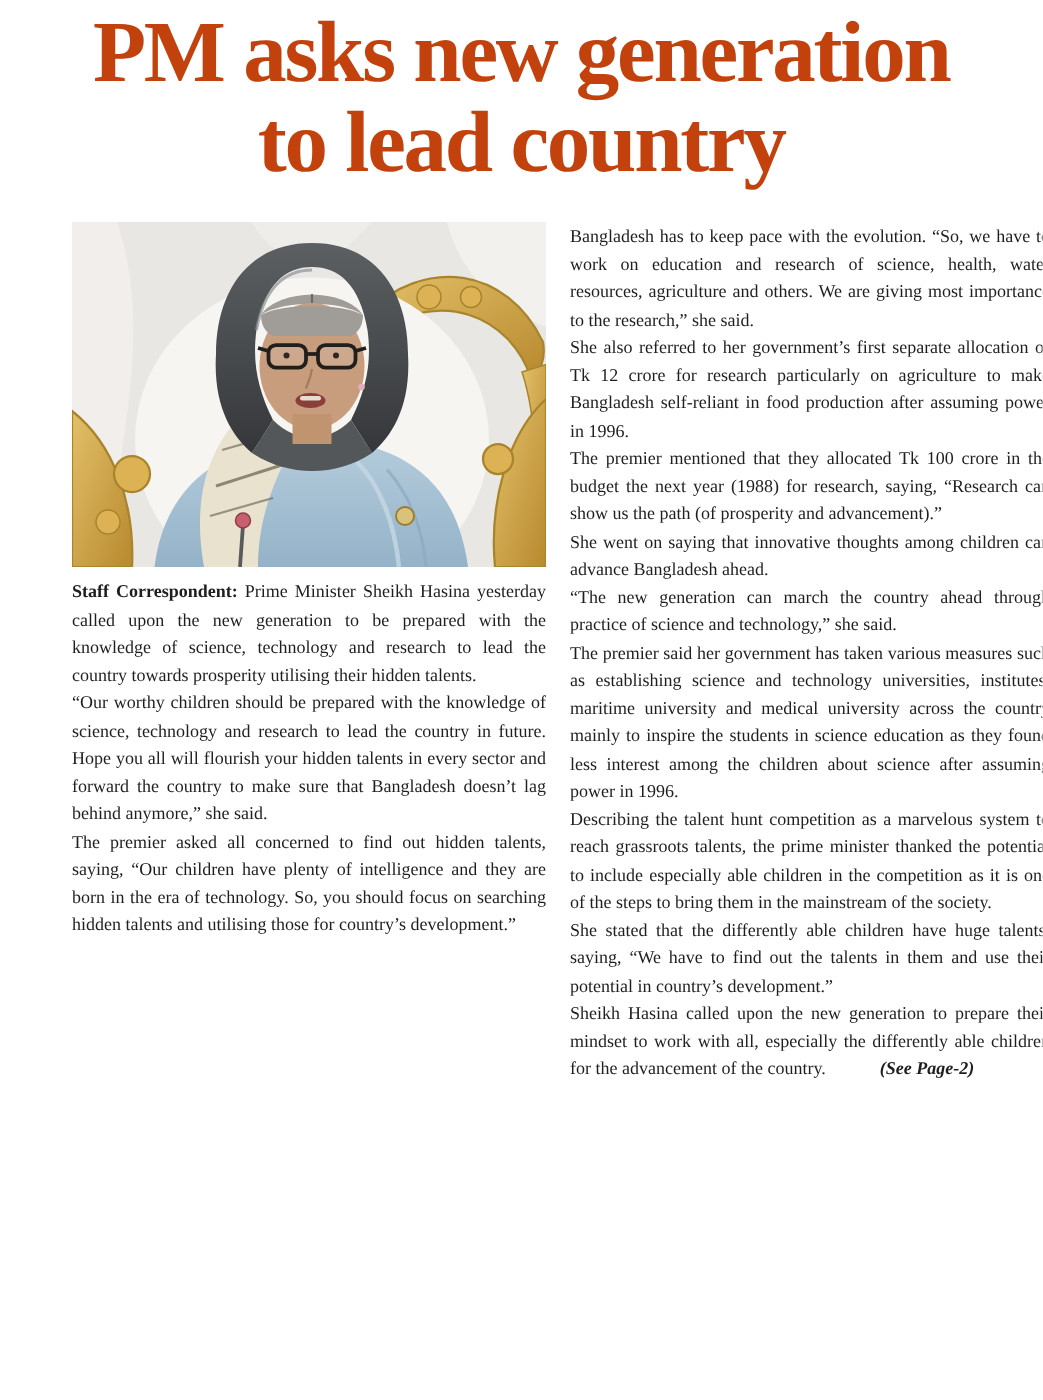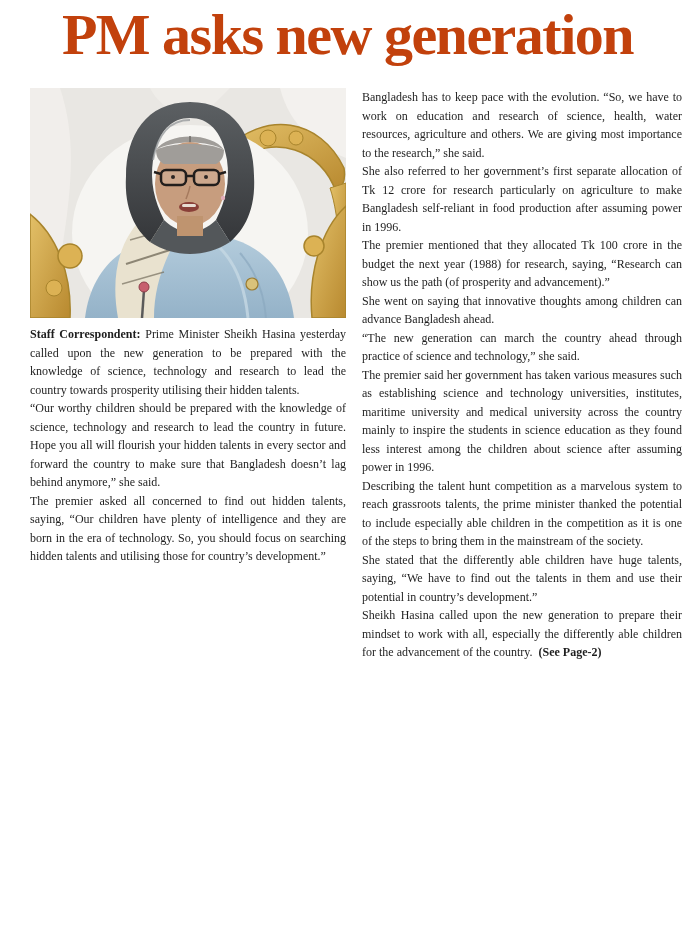--- a/index.html
+++ b/index.html
@@ -22,44 +22,45 @@
   }
   .hl-line { display:block; }
   .content {
     display:flex;
     margin-top:23px;
     padding-left:30px;
     padding-right:13px;
     gap:16px;
   }
   .col { flex:none; }
-  .col-left  { width:316px; }
+  .col-left  { width:316px;margin-left:18px; }
   .col-right { width:320px; }
   .photo-frame {
     width:316px; height:230px;
     margin-bottom:7px;
     overflow:hidden;
     background:#eae8e4;
   }
   .photo-frame svg { display:block; width:316px; height:230px; }
   p.body-par {
     font-size:12px;
     line-height:18.5px;
     text-align:justify;
     hyphens:auto; -webkit-hyphens:auto;
     color:#1e1e1e;
   }
   .byline { font-weight:700; }
-  .see-page { font-weight:700; white-space:nowrap; margin-left:6px; }
+  .see-page { font-weight:700; white-space:nowrap; margin-left:36px;font-style:italic; }
 </style>
 </head>
 <body>
 
 <h1 class="headline">
   <span class="hl-line">PM asks new generation</span>
+  <span class="hl-line">to lead country</span>
 </h1>
 
 <div class="content">
 
   <div class="col col-left">
 
     <div class="photo-frame">
       <svg viewBox="0 0 316 230" xmlns="http://www.w3.org/2000/svg">
         <defs>
           <linearGradient id="scarfGrad" x1="0" y1="0" x2="0" y2="1">

